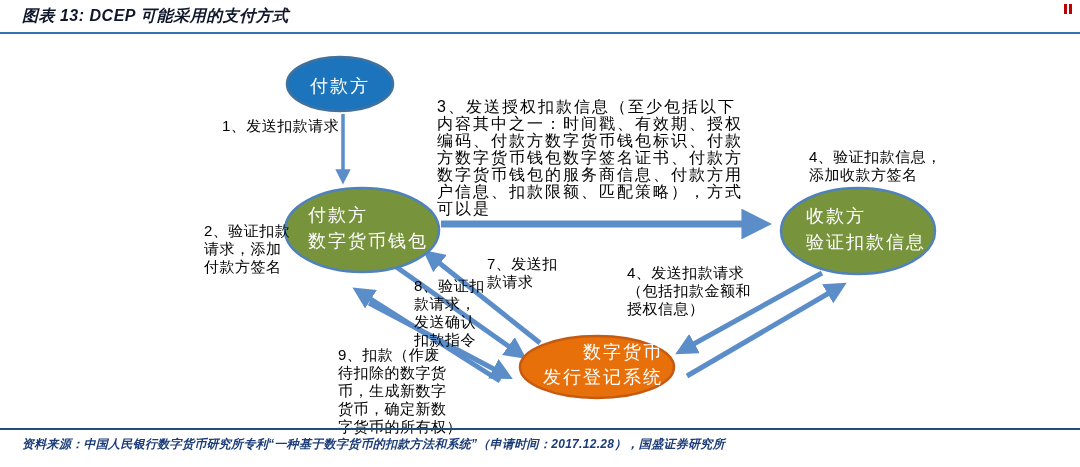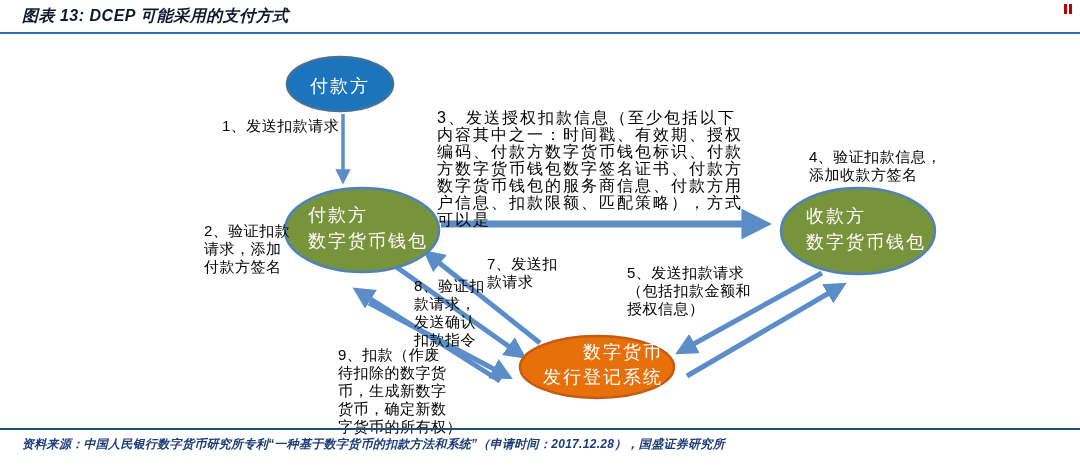--- a/index.html
+++ b/index.html
@@ -68,38 +68,38 @@
     <ellipse cx="340" cy="50" rx="53" ry="27" stroke-width="2.5" fill="#1C75BC" stroke="#41719C"></ellipse>
     <ellipse cx="362" cy="196" rx="77" ry="42" stroke-width="2.5" fill="#77933C" stroke="#4F81BD"></ellipse>
     <ellipse cx="858" cy="197" rx="77" ry="43" stroke-width="2.5" fill="#77933C" stroke="#4F81BD"></ellipse>
     <ellipse cx="597" cy="333" rx="77" ry="31" stroke-width="2.5" fill="#E8700A" stroke="#C55A11"></ellipse>
   </svg>
 
   <div class="node-lbl center" style="left:287px;top:39px;width:106px;">付款方</div>
   <div class="node-lbl" style="left:308px;top:168px;">付款方
 数字货币钱包</div>
   <div class="node-lbl" style="left:806px;top:169px;">收款方
-数字货币钱包</div>
+验证扣款信息</div>
   <div class="node-lbl" style="left:543px;top:306px;line-height:25px;text-align:right;">数字货币
 发行登记系统</div>
 
   <div class="lbl" style="left:222px;top:83px;">1、发送扣款请求</div>
   <div class="lbl" style="left:204px;top:188px;">2、验证扣款
 请求，添加
 付款方签名</div>
-  <div class="lbl lbl-3" style="left:437px;top:75px;">3、发送授权扣款信息（至少包括以下
+  <div class="lbl lbl-3" style="left:437px;top:64px;">3、发送授权扣款信息（至少包括以下
 内容其中之一：时间戳、有效期、授权
 编码、付款方数字货币钱包标识、付款
 方数字货币钱包数字签名证书、付款方
 数字货币钱包的服务商信息、付款方用
 户信息、扣款限额、匹配策略），方式
 可以是</div>
   <div class="lbl" style="left:809px;top:114px;">4、验证扣款信息，
 添加收款方签名</div>
-  <div class="lbl" style="left:627px;top:230px;">5、发送扣款请求
+  <div class="lbl" style="left:627px;top:230px;">4、发送扣款请求
 （包括扣款金额和
 授权信息）</div>
   <div class="lbl" style="left:487px;top:221px;">7、发送扣
 款请求</div>
   <div class="lbl" style="left:414px;top:243px;">8、验证扣
 款请求，
 发送确认
 扣款指令</div>
   <div class="lbl" style="left:338px;top:312px;">9、扣款（作废
 待扣除的数字货

